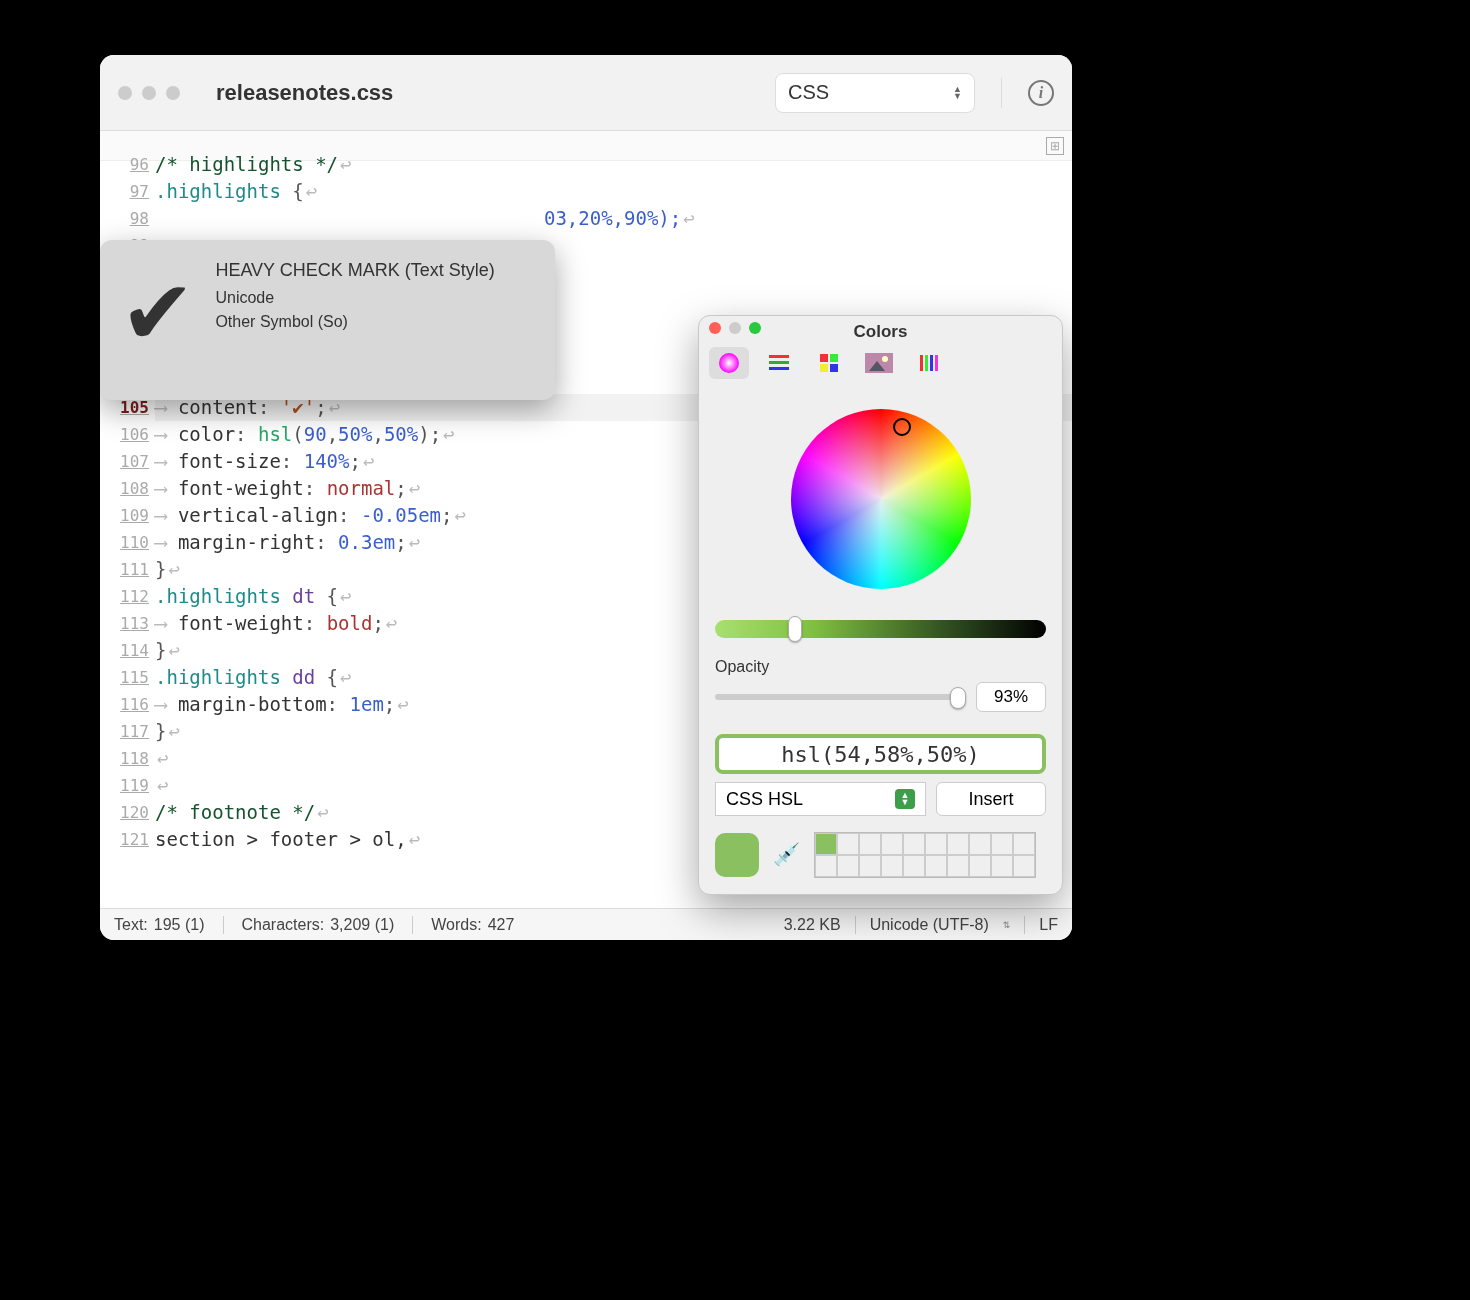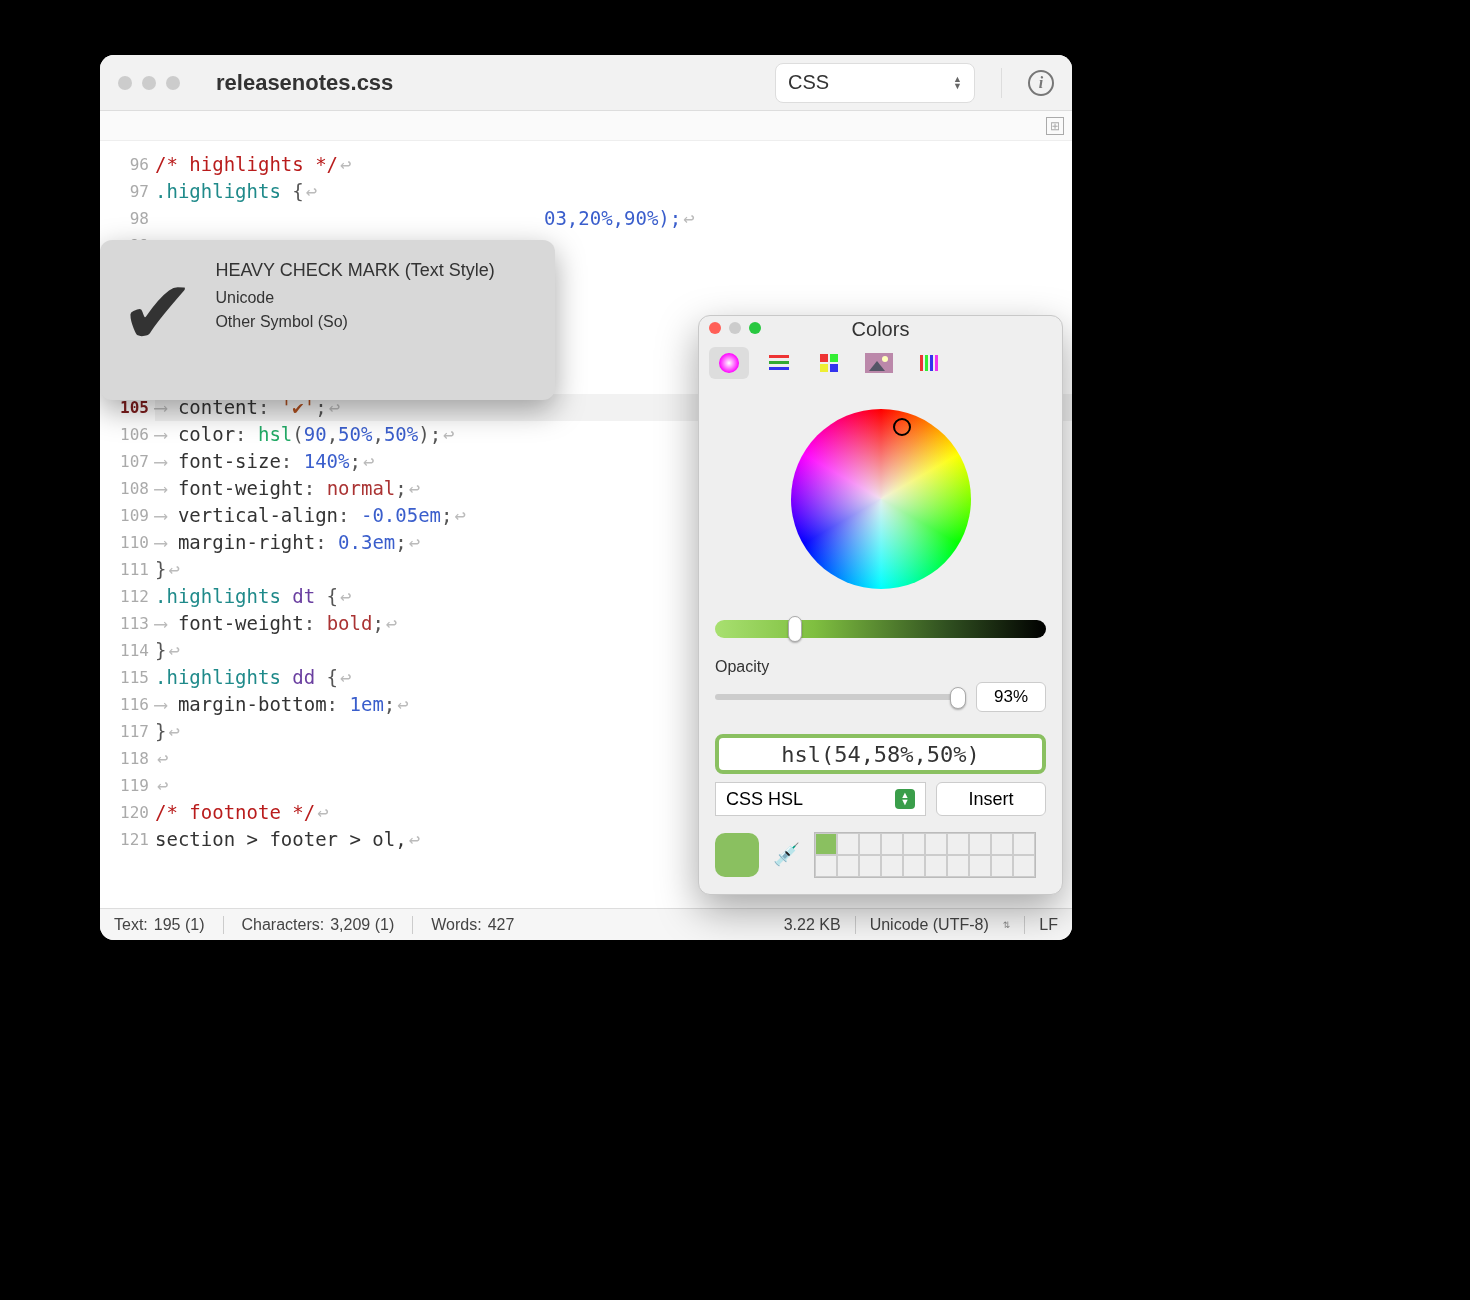--- a/index.html
+++ b/index.html
@@ -2,21 +2,21 @@
 <html><head>
 <meta charset="utf-8">
 <style>
   * { box-sizing: border-box; margin: 0; padding: 0; }
   body { background: #000; font-family: -apple-system, "Helvetica Neue", Arial, sans-serif; width: 1470px; height: 1300px; position: relative; }
   .window {
     position: absolute; left: 100px; top: 55px; width: 972px; height: 885px;
     background: #fff; border-radius: 14px; box-shadow: 0 20px 60px rgba(0,0,0,.5); overflow: hidden;
   }
   .titlebar {
-    height: 56px; background: #f2f2f2; display: flex; align-items: center; padding: 0 18px; gap: 16px;
+    height: 76px; background: #f2f2f2; display: flex; align-items: center; padding: 0 18px; gap: 16px;
     border-bottom: 1px solid #ddd;
   }
   .traffic { display: flex; gap: 10px; }
   .tlight { width: 14px; height: 14px; border-radius: 50%; background: #ccc; }
   .title { font-size: 22px; font-weight: 600; color: #333; flex: 1; margin-left: 20px; }
   .lang-select {
     height: 40px; min-width: 200px; background: #fff; border: 1px solid #ddd; border-radius: 8px;
     display: flex; align-items: center; padding: 0 12px; font-size: 20px; color: #333;
     justify-content: space-between;
   }
@@ -27,27 +27,27 @@
     display: flex; align-items: center; justify-content: center; font-family: Georgia, serif;
     font-style: italic; color: #777; font-weight: bold; font-size: 16px;
   }
   .ruler { height: 30px; border-bottom: 1px solid #eee; position: relative; background: #fafafa; }
   .add-tab { position: absolute; right: 8px; top: 6px; width: 18px; height: 18px; border: 1px solid #aaa; color: #aaa; font-size: 12px; display:flex; align-items:center; justify-content:center;}
   .editor {
     position: absolute; left: 0; top: 90px; right: 0; bottom: 32px;
     font-family: Menlo, Consolas, monospace; font-size: 19px; line-height: 27px;
     white-space: pre;
   }
-  .gutter { position:absolute; left:0; top:0; width:55px; padding-top:6px; padding-right:6px; text-align:right; color:#aaa; font-size:16px;}
+  .gutter { position:absolute; left:0; top:0; width:55px; padding-top:6px; padding-right:6px; text-align:right; color:#aaa; font-size:16px;text-decoration:underline;}
   .code { position:absolute; left:55px; right:0; top:6px; }
   .codeline { height: 27px; display:flex; align-items:center; }
   .codeline.current { background: #f2f2f2; }
   .arrow { color:#bbb; }
   .ret { color:#bbb; margin-left:2px; }
-  .comment { color:#b91c1c; }
+  .comment { color:#14532d; }
   .selector-class { color:#1f8a8a; }
   .selector-pseudo { color:#7a3fa0; }
   .selector-el { color:#6a3fa0; }
   .prop { color:#333; }
   .func { color:#2a6; }
   .num { color:#3a5ecc; }
   .str { color:#b05020; }
   .kw { color:#a33; }
   .punct { color:#555; }
   .statusbar {
@@ -64,21 +64,21 @@
   .tooltip .bigglyph { font-size:90px; line-height:1; margin-top:10px; }
   .tooltip .info { font-size:16px; line-height:24px; }
   .tooltip .info .name { font-size:18px; margin-bottom:4px; }
   .tooltip .info .codepoints { font-family: Menlo, monospace; font-size:15px; white-space:pre; margin-top:6px;}
 
   .colorpanel {
     position:absolute; left:698px; top:315px; width:365px; height:580px;
     background:#efefef; border:1px solid #c8c8c8; border-radius:12px; box-shadow: 0 15px 40px rgba(0,0,0,.35);
     overflow:hidden;
   }
-  .cp-title { position:relative; height:26px; display:flex; align-items:center; justify-content:center; font-size:20px; color:#333;}
+  .cp-title { position:relative; height:26px; display:flex; align-items:flex-end; justify-content:center; font-size:17px; color:#333;font-weight:bold;}
   .cp-traffic { position:absolute; left:10px; top:6px; display:flex; gap:8px;}
   .cp-traffic .d { width:12px; height:12px; border-radius:50%; }
   .cp-traffic .r{background:#ff5f57;} .cp-traffic .y{background:#ccc;} .cp-traffic .g{background:#28c840;}
   .cp-tabs { height:42px; display:flex; gap:10px; padding:4px 10px; align-items:center;}
   .cp-tab { width:40px; height:32px; border-radius:6px; display:flex; align-items:center; justify-content:center; }
   .cp-tab.active { background:#ddd; }
   .wheel-area { height:230px; display:flex; align-items:center; justify-content:center; }
   .wheel {
     width:180px; height:180px; border-radius:50%;
     background: conic-gradient(red, #ff7700, yellow, #80ff00, lime, #00ff80, cyan, #0080ff, blue, #8000ff, magenta, #ff0080, red);

